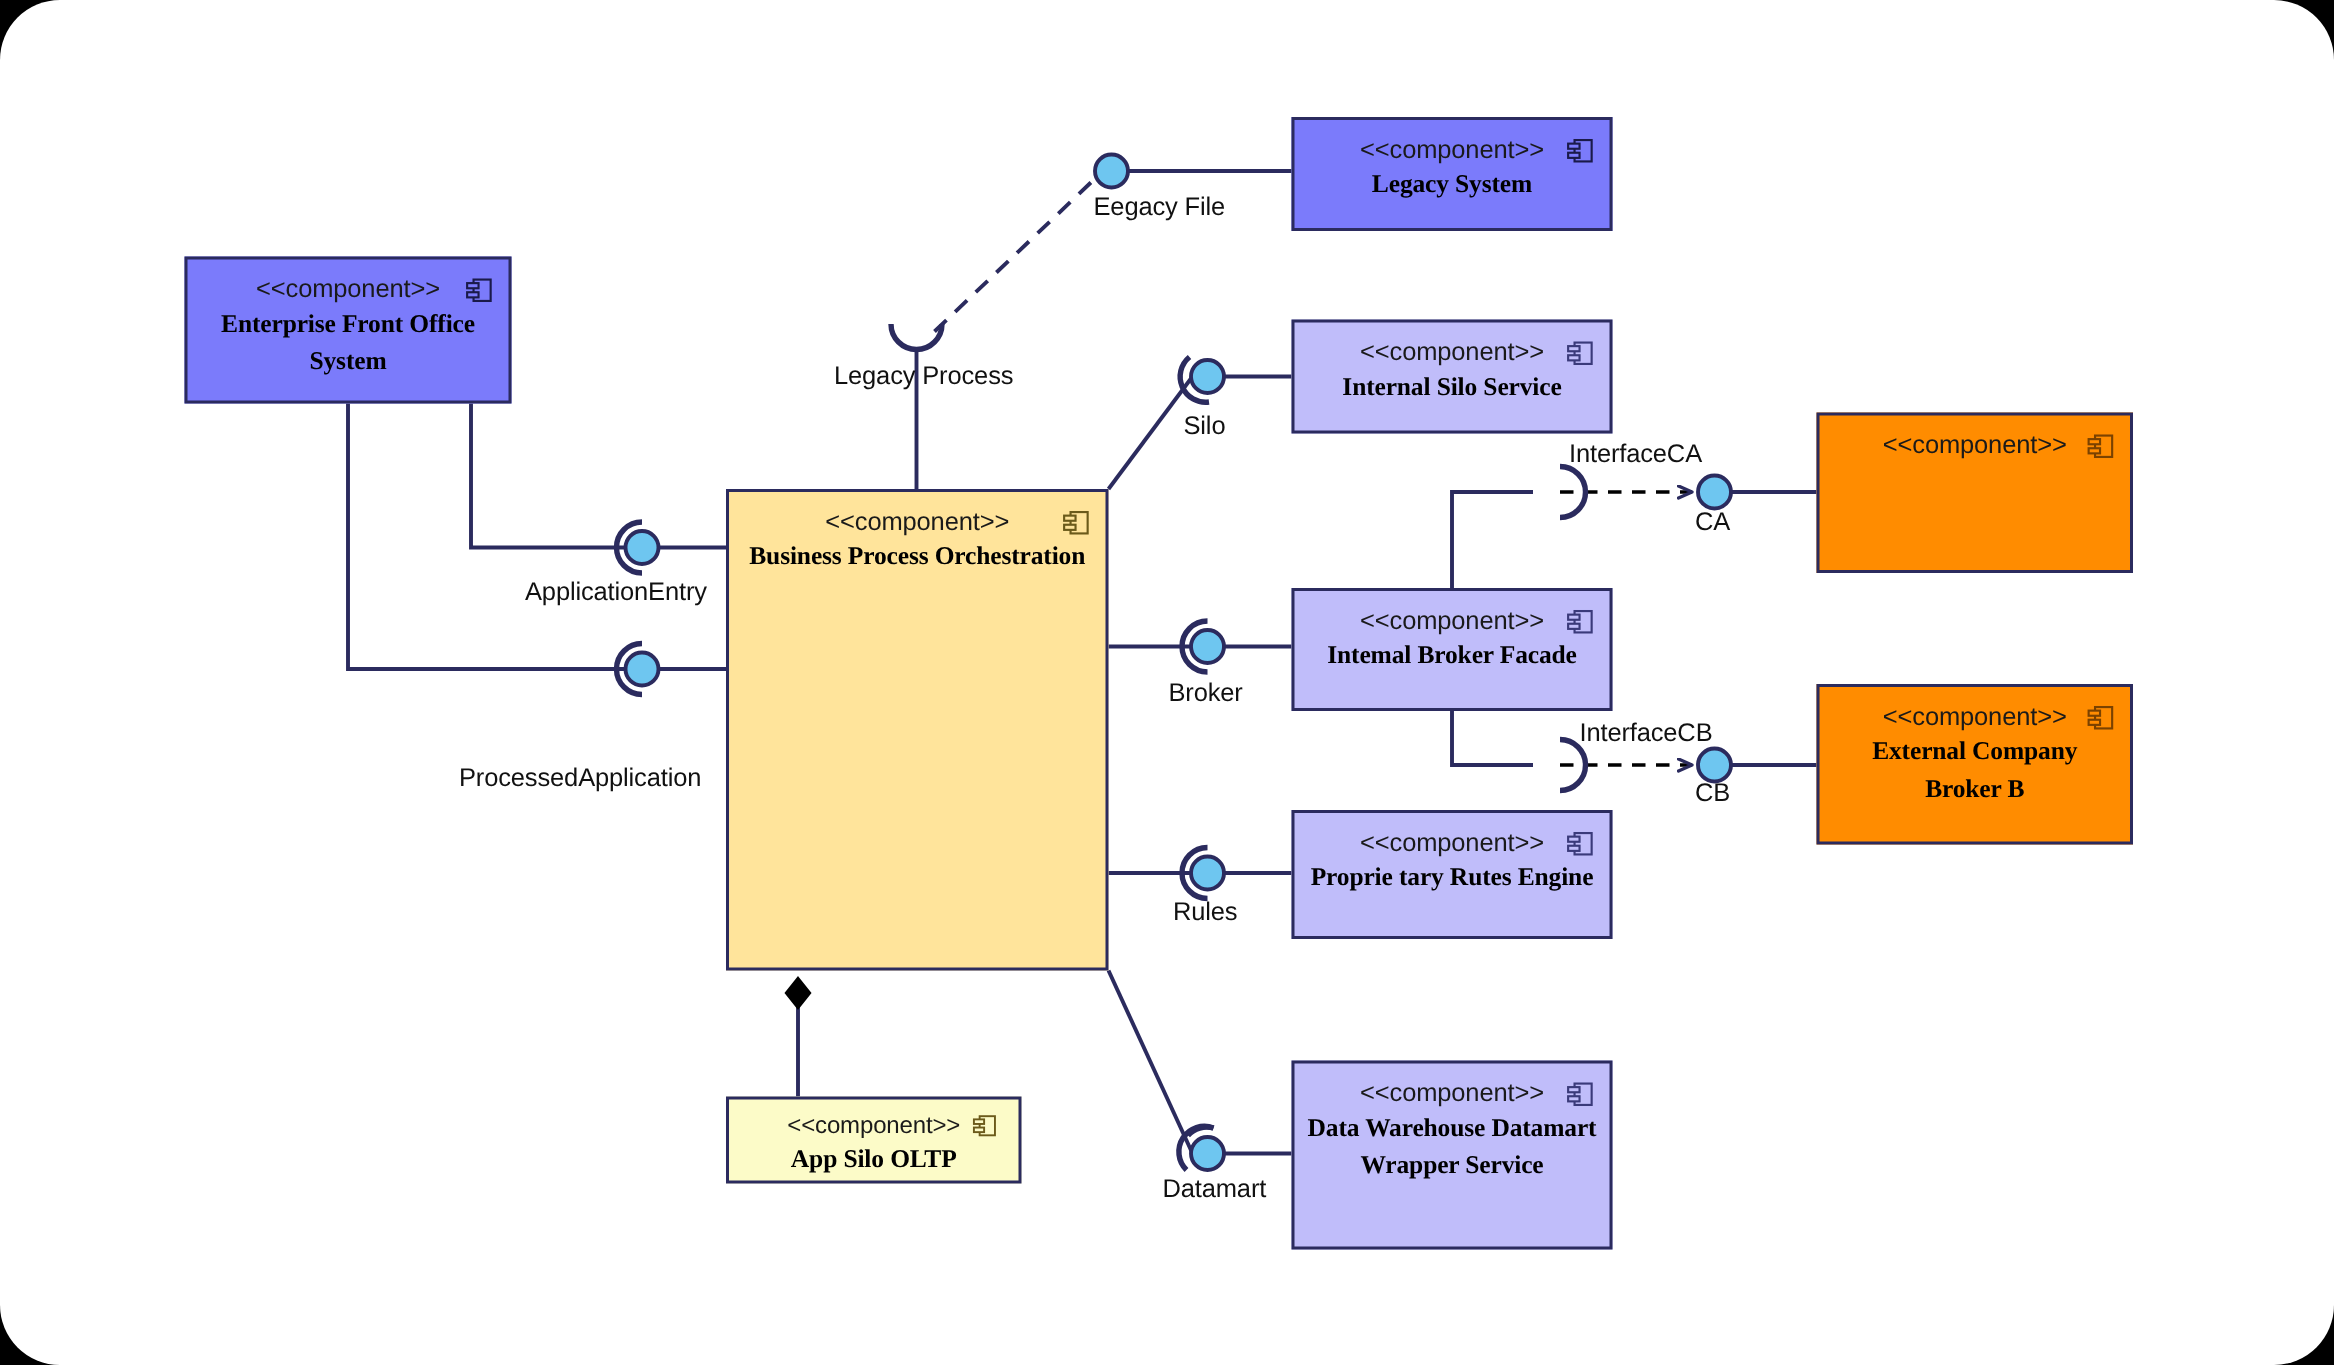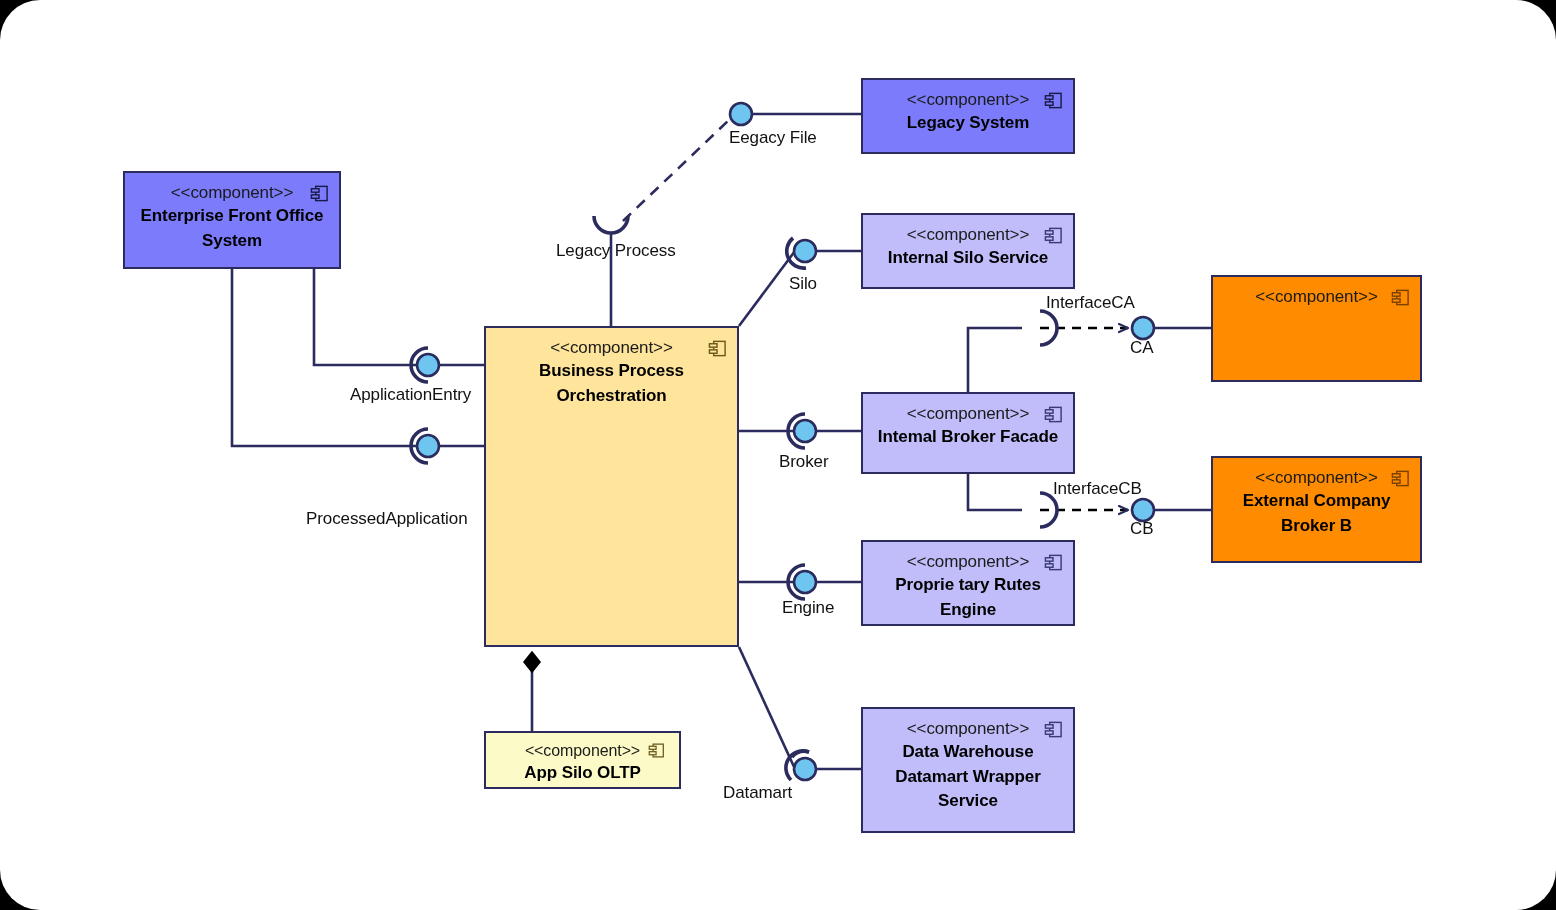--- a/index.html
+++ b/index.html
@@ -45,20 +45,21 @@
     color: #1a1a1a;
     letter-spacing: -0.1px;
   }
   .cname {
     font-size: 17px;
     font-weight: bold;
     line-height: 1.42;
     color: #000000;
     padding: 0 8px;
     letter-spacing: -0.1px;
+    font-family: Liberation Serif, serif;
   }
   .cicon {
     position: absolute;
     right: 10px;
     top: 11px;
     width: 19px;
     height: 19px;
   }
   
   .portlabel {
@@ -265,22 +266,22 @@
       <rect x="1.5" y="5" width="8" height="3.6" fill="#FCFBC8" stroke="#6b5a1a" stroke-width="1.5"></rect>
       <rect x="1.5" y="11.4" width="8" height="3.6" fill="#FCFBC8" stroke="#6b5a1a" stroke-width="1.5"></rect>
     </svg>
   </div>
 
   <div class="portlabel" style="left:350px; top:385px;">ApplicationEntry</div>
   <div class="portlabel" style="left:306px; top:465px;margin-top:44px;">ProcessedApplication</div>
   <div class="portlabel" style="left:729px; top:128px;">Eegacy File</div>
   <div class="portlabel" style="left:789px; top:274px;">Silo</div>
   <div class="portlabel" style="left:779px; top:452px;">Broker</div>
-  <div class="portlabel" style="left:782px; top:598px;">Engine</div>
-  <div class="portlabel" style="left:723px; top:783px;">Datamart</div>
+  <div class="portlabel" style="left:782px; top:598px;">Rules</div>
+  <div class="portlabel" style="left:775px; top:783px;">Datamart</div>
   <div class="portlabel" style="left:1130px; top:338px;">CA</div>
   <div class="portlabel" style="left:1130px; top:519px;">CB</div>
 
   <div class="iflabel" style="left:556px; top:241px;">Legacy Process</div>
   <div class="iflabel" style="left:1046px; top:293px;">InterfaceCA</div>
   <div class="iflabel" style="left:1053px; top:479px;">InterfaceCB</div>
 
 </div>
 
 </body></html>

